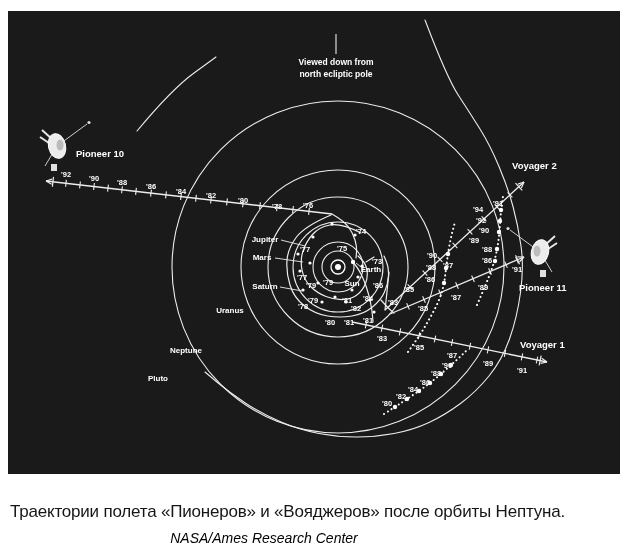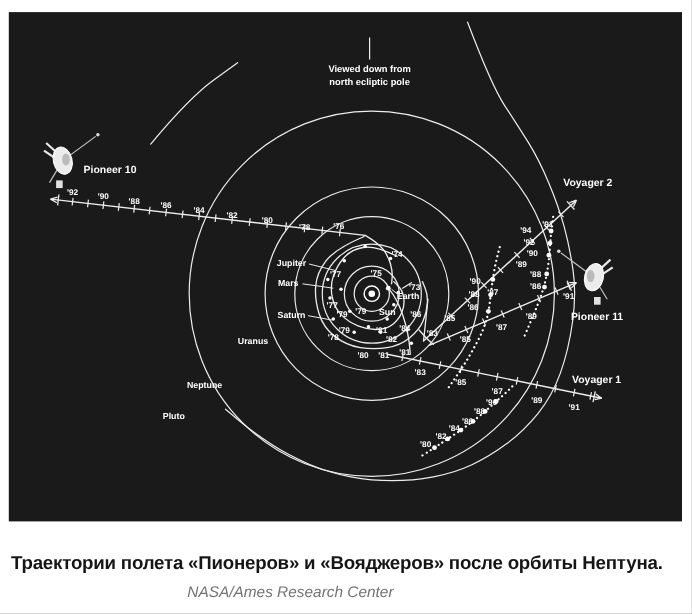--- a/index.html
+++ b/index.html
@@ -11,25 +11,24 @@
   }
   .panel{
     position:absolute;left:8px;top:11px;width:612px;height:463px;
     background:#1a1a1a;
   }
   .panel svg{display:block;width:612px;height:463px;}
   .caption{
     position:absolute;left:10px;top:501px;width:612px;
     font-size:17px;line-height:1.25;color:#161616;
     letter-spacing:-0.2px;
-    font-weight:bold;
   }
   .credit{
     position:absolute;left:8px;top:530px;width:512px;
-    text-align:center;font-style:italic;font-size:14px;color:#737373;
+    text-align:center;font-style:italic;font-size:14px;color:#000000;
   }
 </style>
 </head>
 <body>
 
 <div class="page">
   <div class="panel">
     <svg id="diagram" xmlns="http://www.w3.org/2000/svg" viewBox="8 11 612 463">
         <circle cx="338" cy="267" r="16" fill="none" stroke="#ededed" stroke-width="1.1"></circle>
         <circle cx="338" cy="267" r="25" fill="none" stroke="#ededed" stroke-width="1.1"></circle>

